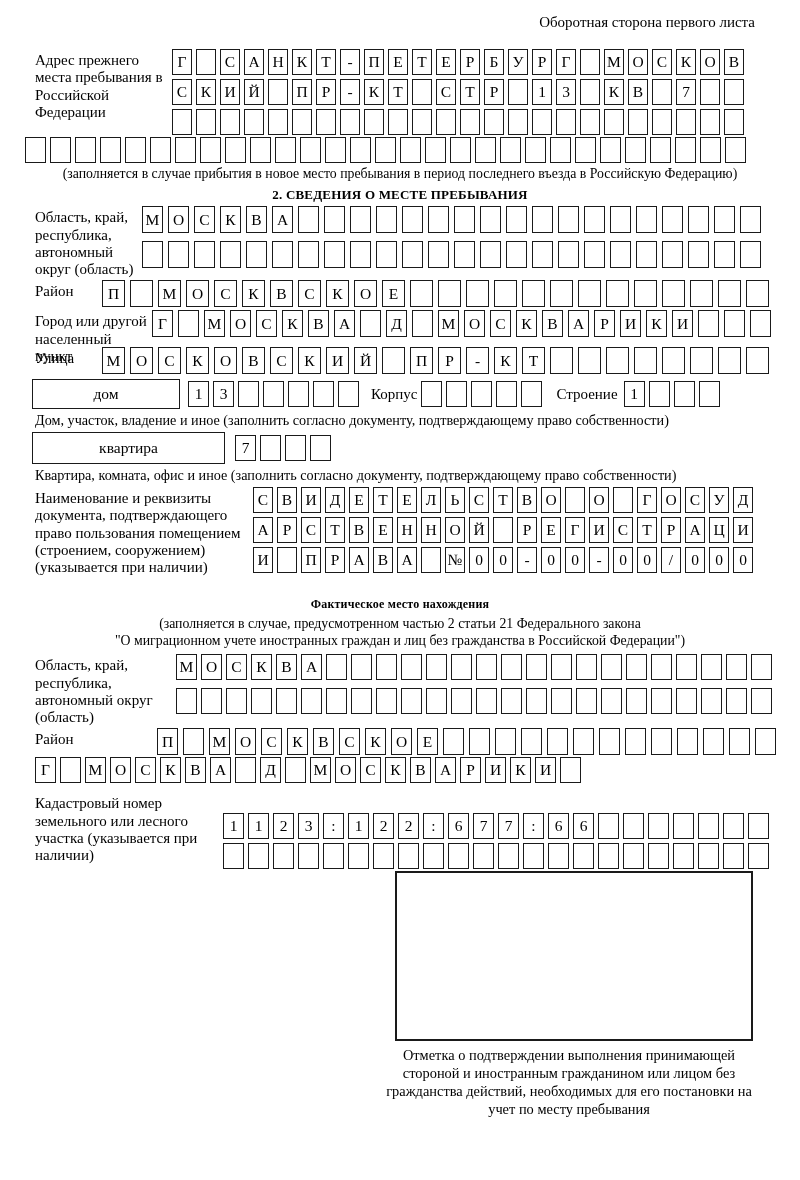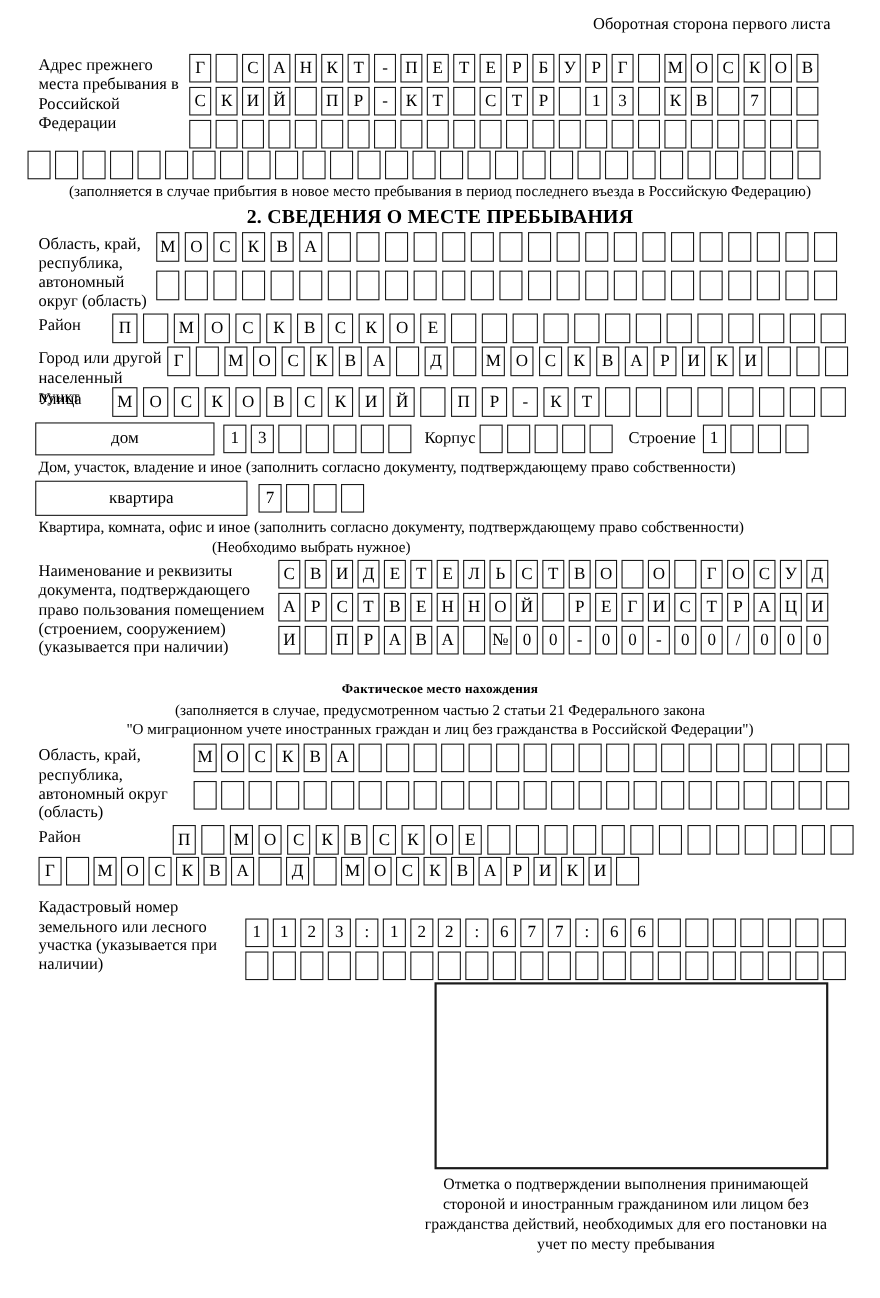--- a/index.html
+++ b/index.html
@@ -9,21 +9,21 @@
   .label{flex:0 0 var(--lw,120px);font-size:15px;line-height:1.16;padding-top:3px}
   .grids{display:flex;flex-direction:column;gap:4px}
   .gap8{gap:8px}
   .grid{display:flex;gap:4px}
   .cell{box-sizing:border-box;flex:0 0 auto;width:20px;height:26px;border:1.7px solid #1a1a1a;display:flex;align-items:center;justify-content:center;font-size:15.5px;background:#fff}
   .g25{gap:4px}.g25 .cell{width:21px}
   .g26{gap:5px}.g26 .cell{width:21px;height:27px}
   .g28{gap:5px}.g28 .cell{width:23px;height:27px}
   .caption{font-size:13.8px;text-align:center;line-height:1.18}
   .caption-left{font-size:14.2px;padding-left:35px;line-height:1.18}
-  .h-bold{font-weight:bold;text-align:center;font-size:18px;letter-spacing:.2px}
+  .h-bold{font-weight:bold;text-align:center;font-size:13px;letter-spacing:.2px}
   .widebox{box-sizing:border-box;border:1.7px solid #1a1a1a;display:flex;align-items:center;justify-content:center;font-size:15.5px;background:#fff}
   .house-row{display:flex;align-items:center;padding-left:32px}
   .inline-lab{font-size:15px;white-space:nowrap}
   .stay-row{display:flex;align-items:center;padding-left:35px;font-size:15px}
   .checkbox{box-sizing:border-box;flex:0 0 auto;width:23px;height:27px;border:1.7px solid #1a1a1a;display:flex;align-items:center;justify-content:center;font-size:15px;background:#fff}
   .note{margin:1px 0 0 150px;width:266px;text-align:center;font-size:13.8px}
   .stamp-box{box-sizing:border-box;width:358px;height:170px;border:2px solid #1a1a1a;margin:2px 0 0 395px;background:#fff}
   .stamp-caption{width:386px;margin:5px 0 0 376px;text-align:center;font-size:14.4px;line-height:1.25}
 </style>
 </head>
@@ -295,21 +295,21 @@
         <span class="cell"></span>
         <span class="cell"></span>
         <span class="cell"></span>
         <span class="cell"></span>
         <span class="cell"></span>
         <span class="cell"></span>
       </div>
   </div>
 
   <div class="house-row" style="margin-top:5px">
-    <div class="widebox" style="width:163px;height:30px">
+    <div class="widebox" style="width:148px;height:30px">
       <span>дом</span>
     </div>
     <div class="grid g25" style="margin-left:8px">
         <span class="cell">1</span>
         <span class="cell">3</span>
         <span class="cell"></span>
         <span class="cell"></span>
         <span class="cell"></span>
         <span class="cell"></span>
         <span class="cell"></span>
@@ -338,21 +338,20 @@
     </div>
     <div class="grid g25" style="margin-left:10px">
         <span class="cell">7</span>
         <span class="cell"></span>
         <span class="cell"></span>
         <span class="cell"></span>
       </div>
   </div>
   <div class="caption-left" style="margin-top:3px">Квартира, комната, офис и иное (заполнить согласно документу, подтверждающему право собственности)</div>
 
-  <div class="note">(Необходимо выбрать нужное)</div>
 
   <div class="field" style="margin-top:3px;height:106px;--lw:218px">
     <div class="label">Наименование и реквизиты документа, подтверждающего право пользования помещением (строением, сооружением) (указывается при наличии)</div>
     <div class="grids">
       <div class="grid">
           <span class="cell">С</span>
           <span class="cell">В</span>
           <span class="cell">И</span>
           <span class="cell">Д</span>
           <span class="cell">Е</span>

